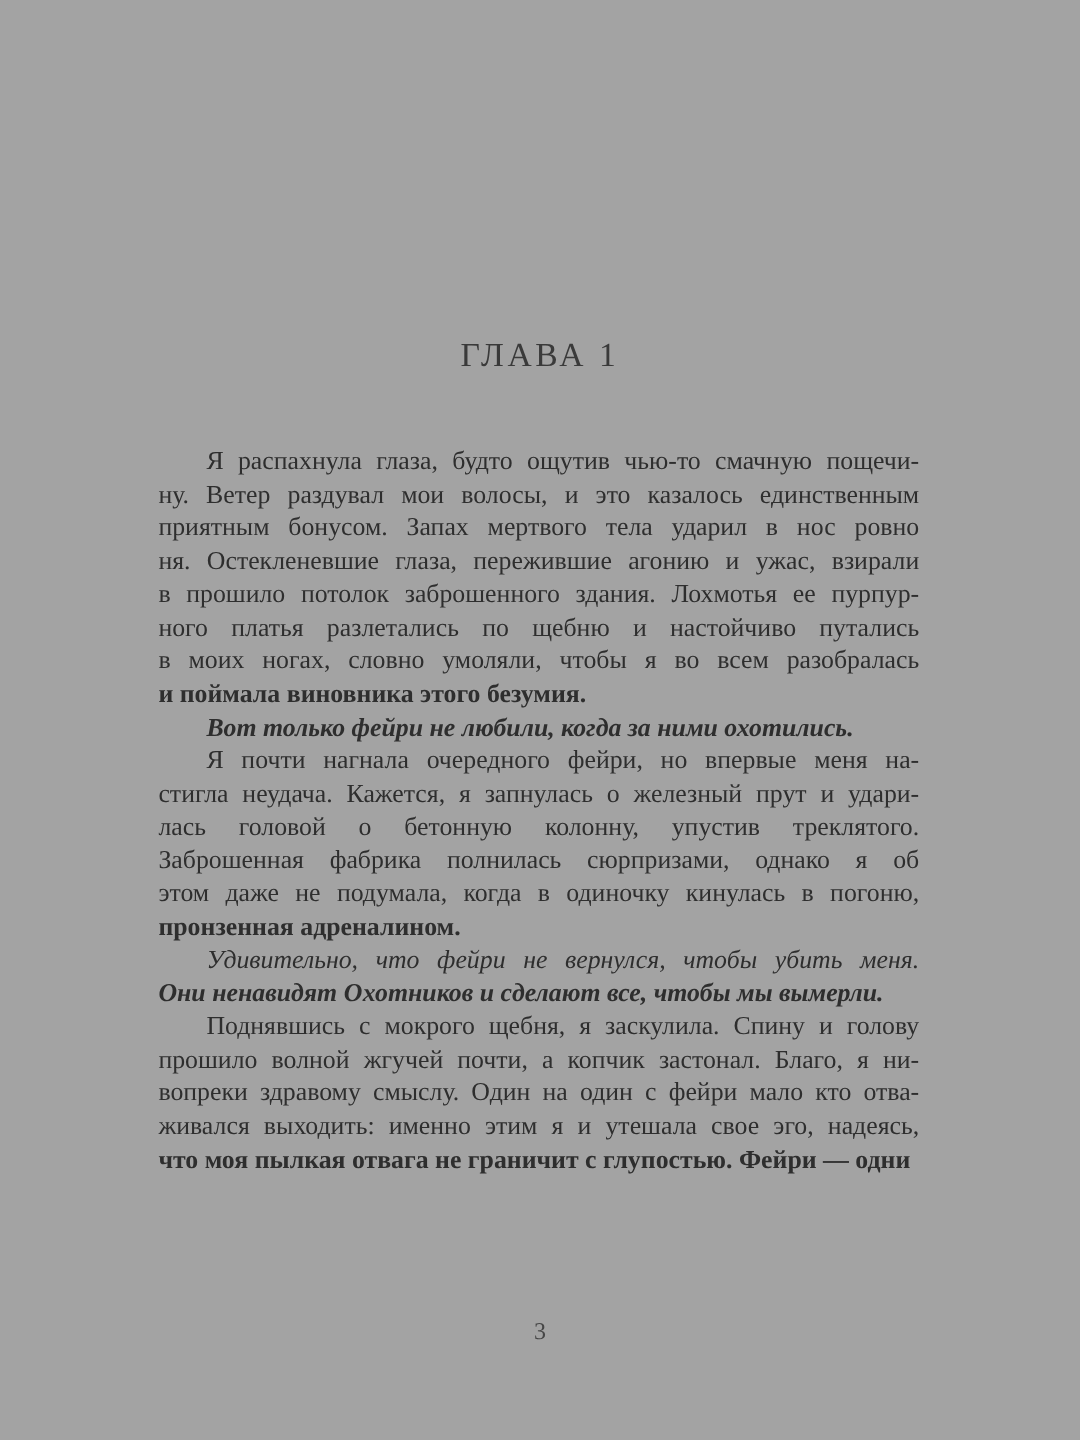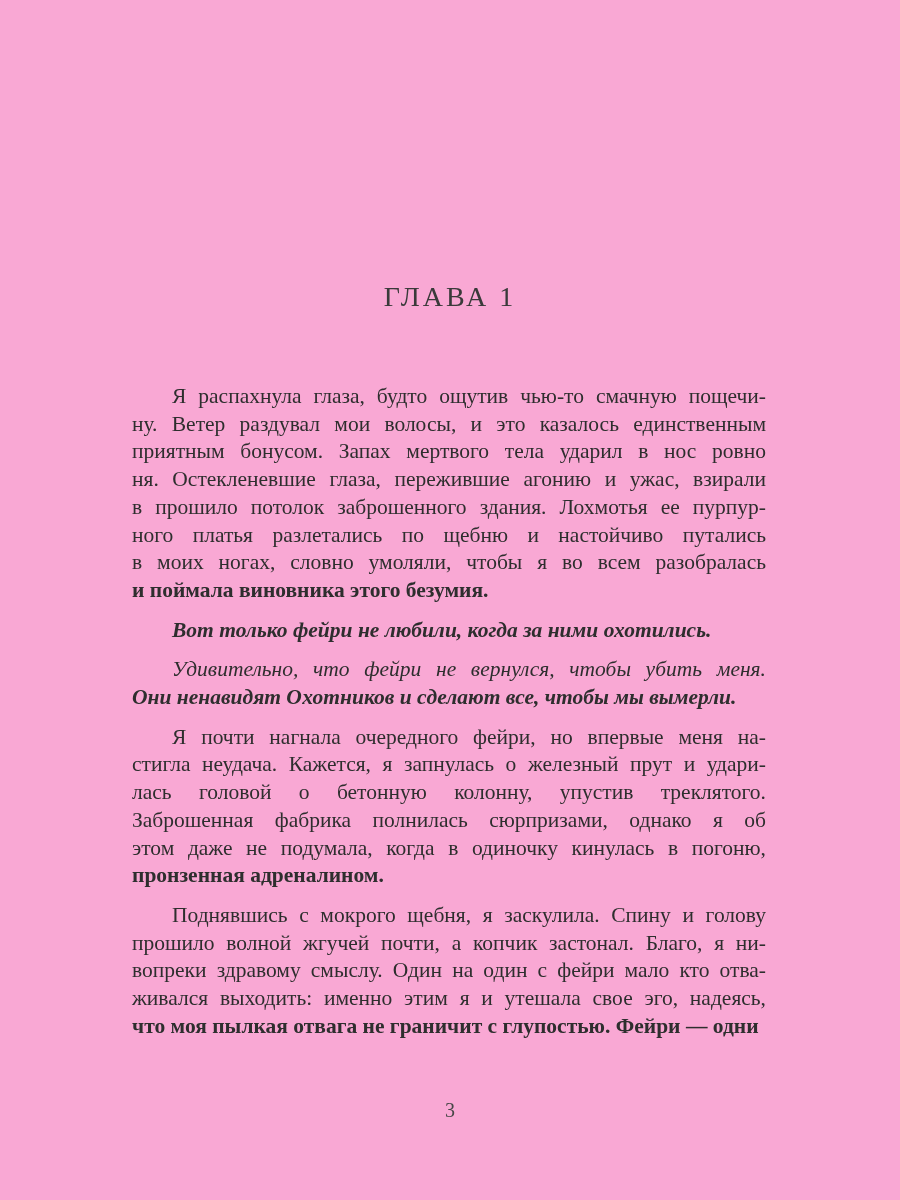--- a/index.html
+++ b/index.html
@@ -1,21 +1,21 @@
 <!DOCTYPE html>
 <html lang="ru"><head>
 <meta charset="utf-8">
 <style>
   html, body { margin: 0; padding: 0; background: #ffffff; }
 
   .page {
     position: relative;
     width: 900px;
     height: 1200px;
-    background: #f9a8d4;
+    background: #a3a3a3;
     font-family: "Liberation Serif", serif;
     color: #2e2e2e;
     overflow: hidden;
   }
 
   .chapter-title {
     position: absolute;
     top: 262px;
     left: 0;
     width: 100%;
@@ -35,21 +35,21 @@
     line-height: 27.7px;
   }
 
   .paragraph { margin: 0; padding: 0; }
   .paragraph.italic .line { font-style: italic; }
 
   .line {
     text-align: justify;
     text-align-last: justify;
   }
-  .line.first { text-indent: 40px; margin-top: 12px; }
+  .line.first { text-indent: 40px; }
   .line.last  { text-align-last: left; font-weight: bold; }
 
   .page-number {
     position: absolute;
     top: 1099px;
     left: 0;
     width: 100%;
     text-align: center;
     font-size: 20px;
     color: #474747;
@@ -68,31 +68,31 @@
         <div class="line">приятным бонусом. Запах мертвого тела ударил в нос ровно</div>
         <div class="line">ня. Остекленевшие глаза, пережившие агонию и ужас, взирали</div>
         <div class="line">в прошило потолок заброшенного здания. Лохмотья ее пурпур-</div>
         <div class="line">ного платья разлетались по щебню и настойчиво путались</div>
         <div class="line">в моих ногах, словно умоляли, чтобы я во всем разобралась</div>
         <div class="line last">и поймала виновника этого безумия.</div>
       </div>
       <div class="paragraph italic">
         <div class="line first last">Вот только фейри не любили, когда за ними охотились.</div>
       </div>
-      <div class="paragraph italic">
-        <div class="line first">Удивительно, что фейри не вернулся, чтобы убить меня.</div>
-        <div class="line last">Они ненавидят Охотников и сделают все, чтобы мы вымерли.</div>
-      </div>
       <div class="paragraph">
         <div class="line first">Я почти нагнала очередного фейри, но впервые меня на-</div>
         <div class="line">стигла неудача. Кажется, я запнулась о железный прут и удари-</div>
         <div class="line">лась головой о бетонную колонну, упустив треклятого.</div>
         <div class="line">Заброшенная фабрика полнилась сюрпризами, однако я об</div>
         <div class="line">этом даже не подумала, когда в одиночку кинулась в погоню,</div>
         <div class="line last">пронзенная адреналином.</div>
+      </div>
+      <div class="paragraph italic">
+        <div class="line first">Удивительно, что фейри не вернулся, чтобы убить меня.</div>
+        <div class="line last">Они ненавидят Охотников и сделают все, чтобы мы вымерли.</div>
       </div>
       <div class="paragraph">
         <div class="line first">Поднявшись с мокрого щебня, я заскулила. Спину и голову</div>
         <div class="line">прошило волной жгучей почти, а копчик застонал. Благо, я ни-</div>
         <div class="line">вопреки здравому смыслу. Один на один с фейри мало кто отва-</div>
         <div class="line">живался выходить: именно этим я и утешала свое эго, надеясь,</div>
         <div class="line last">что моя пылкая отвага не граничит с глупостью. Фейри — одни</div>
       </div>
     </div>
 

